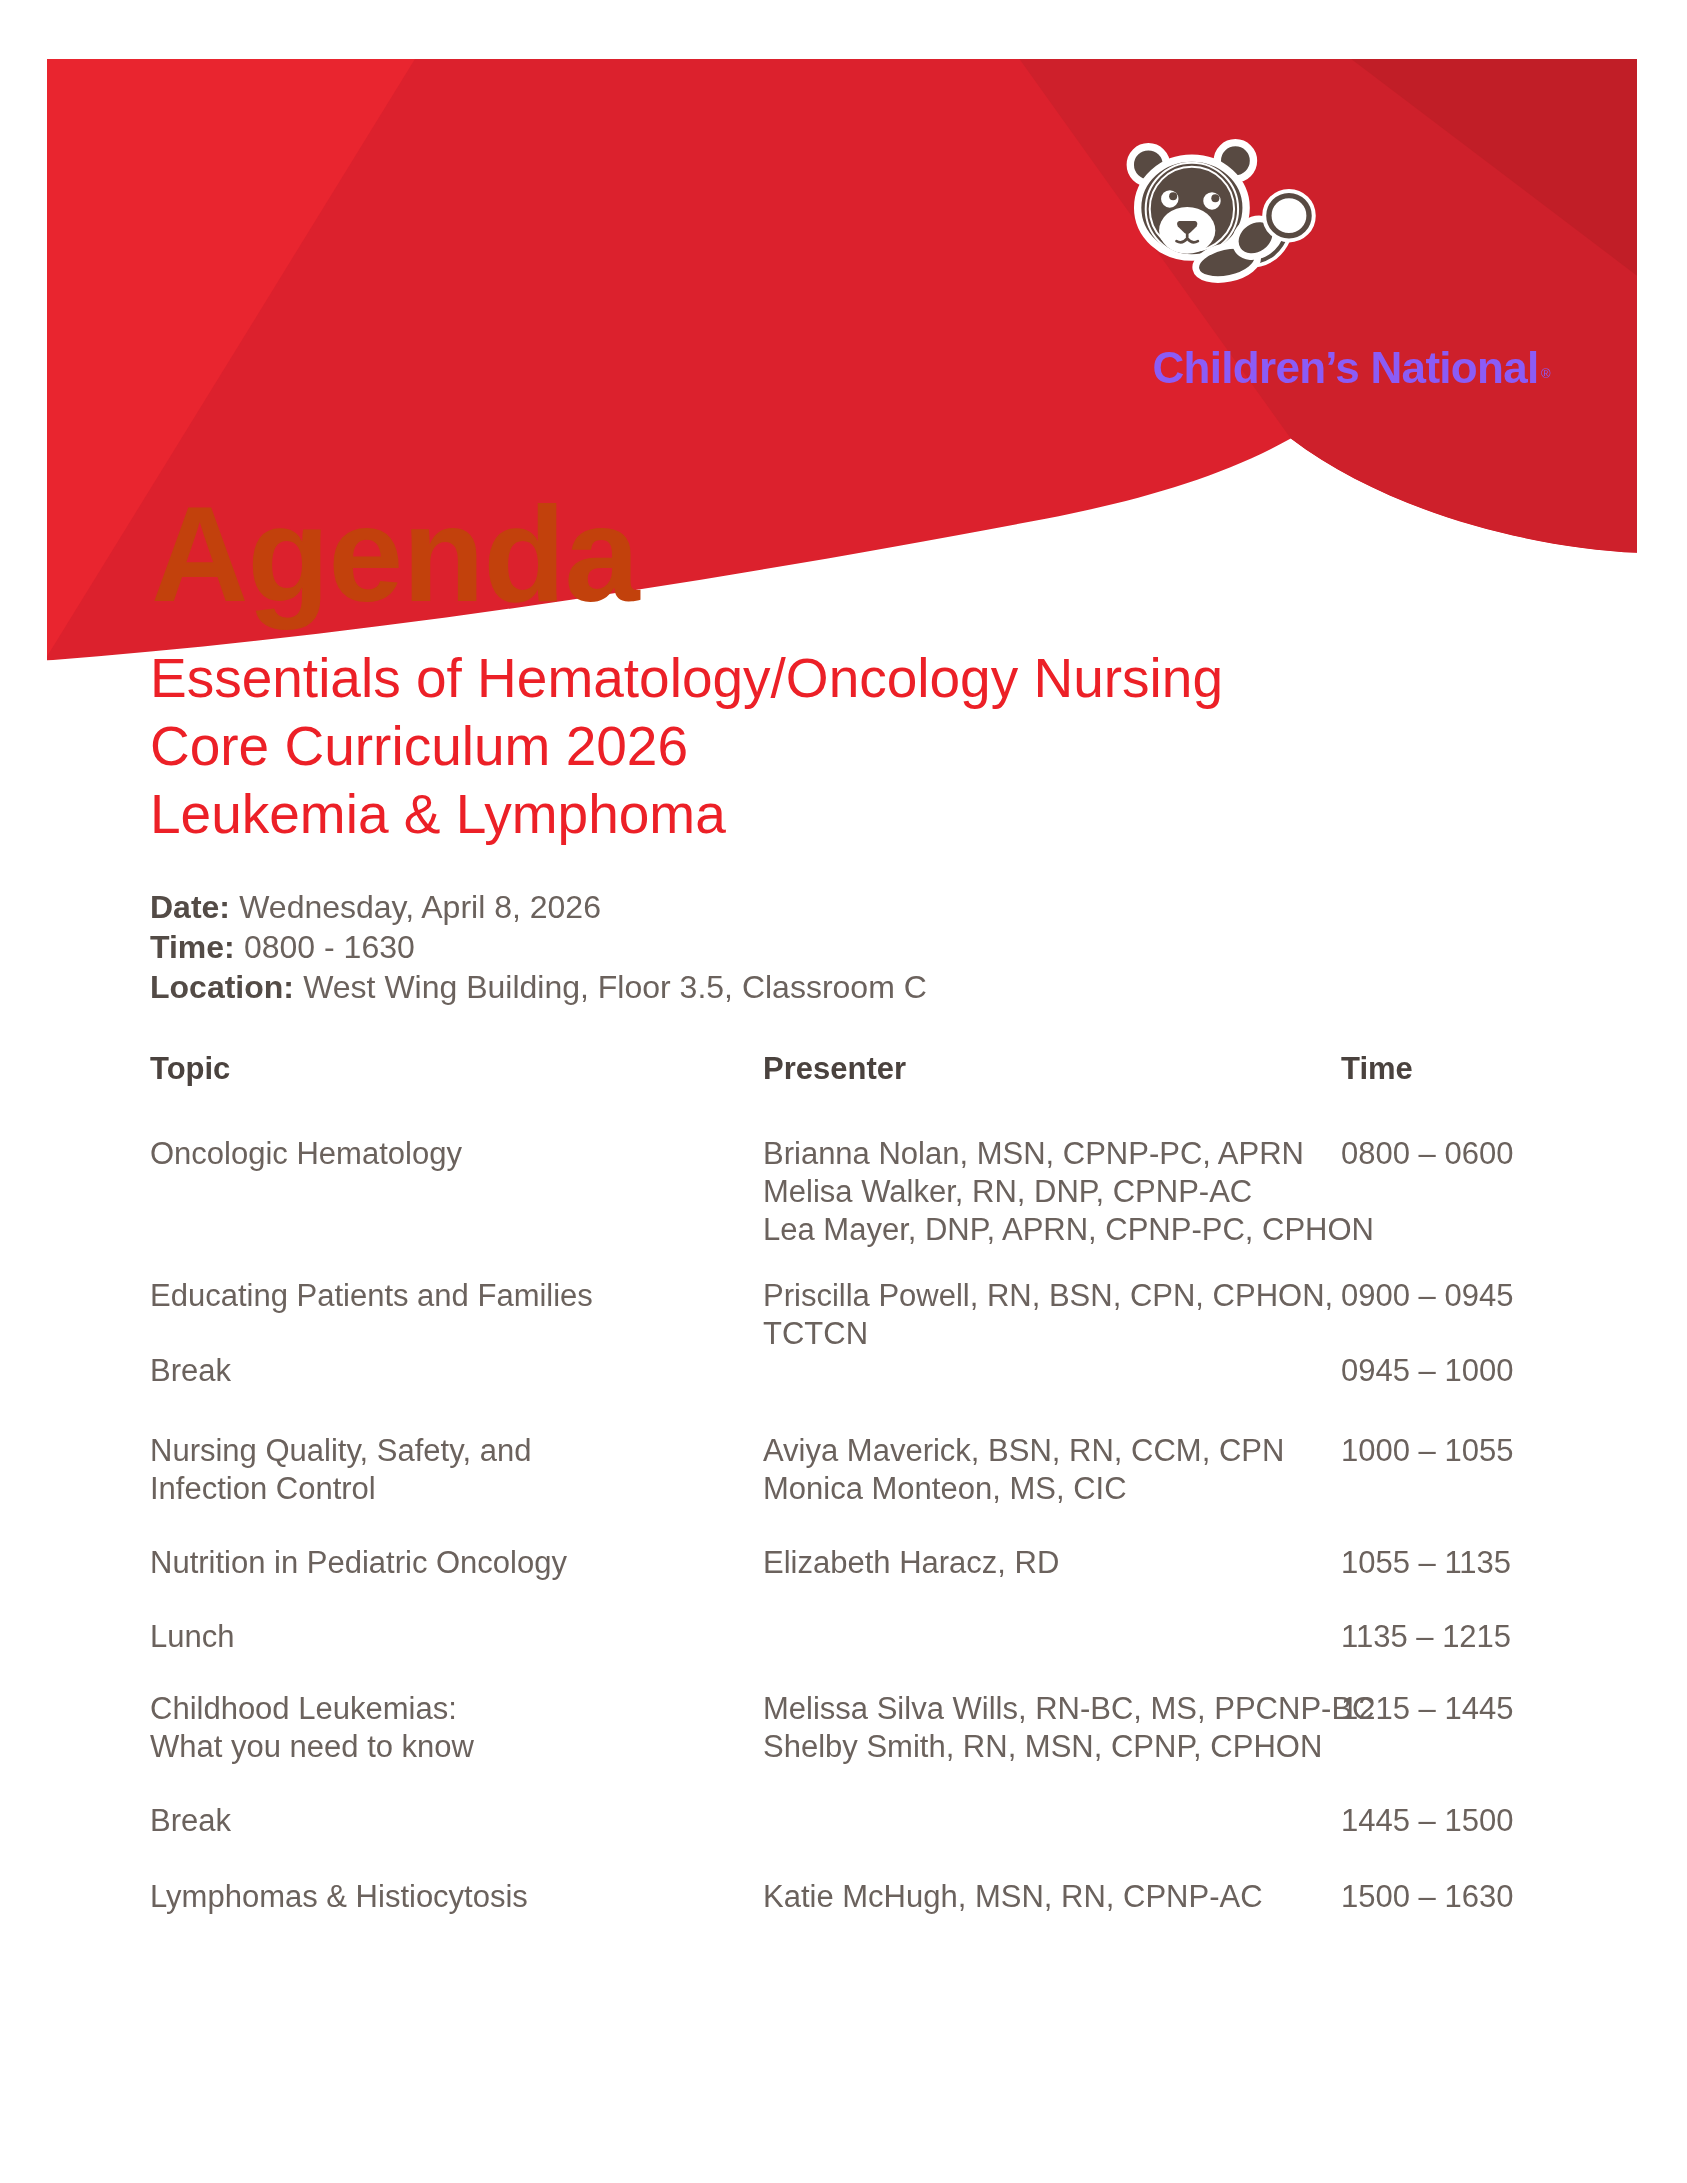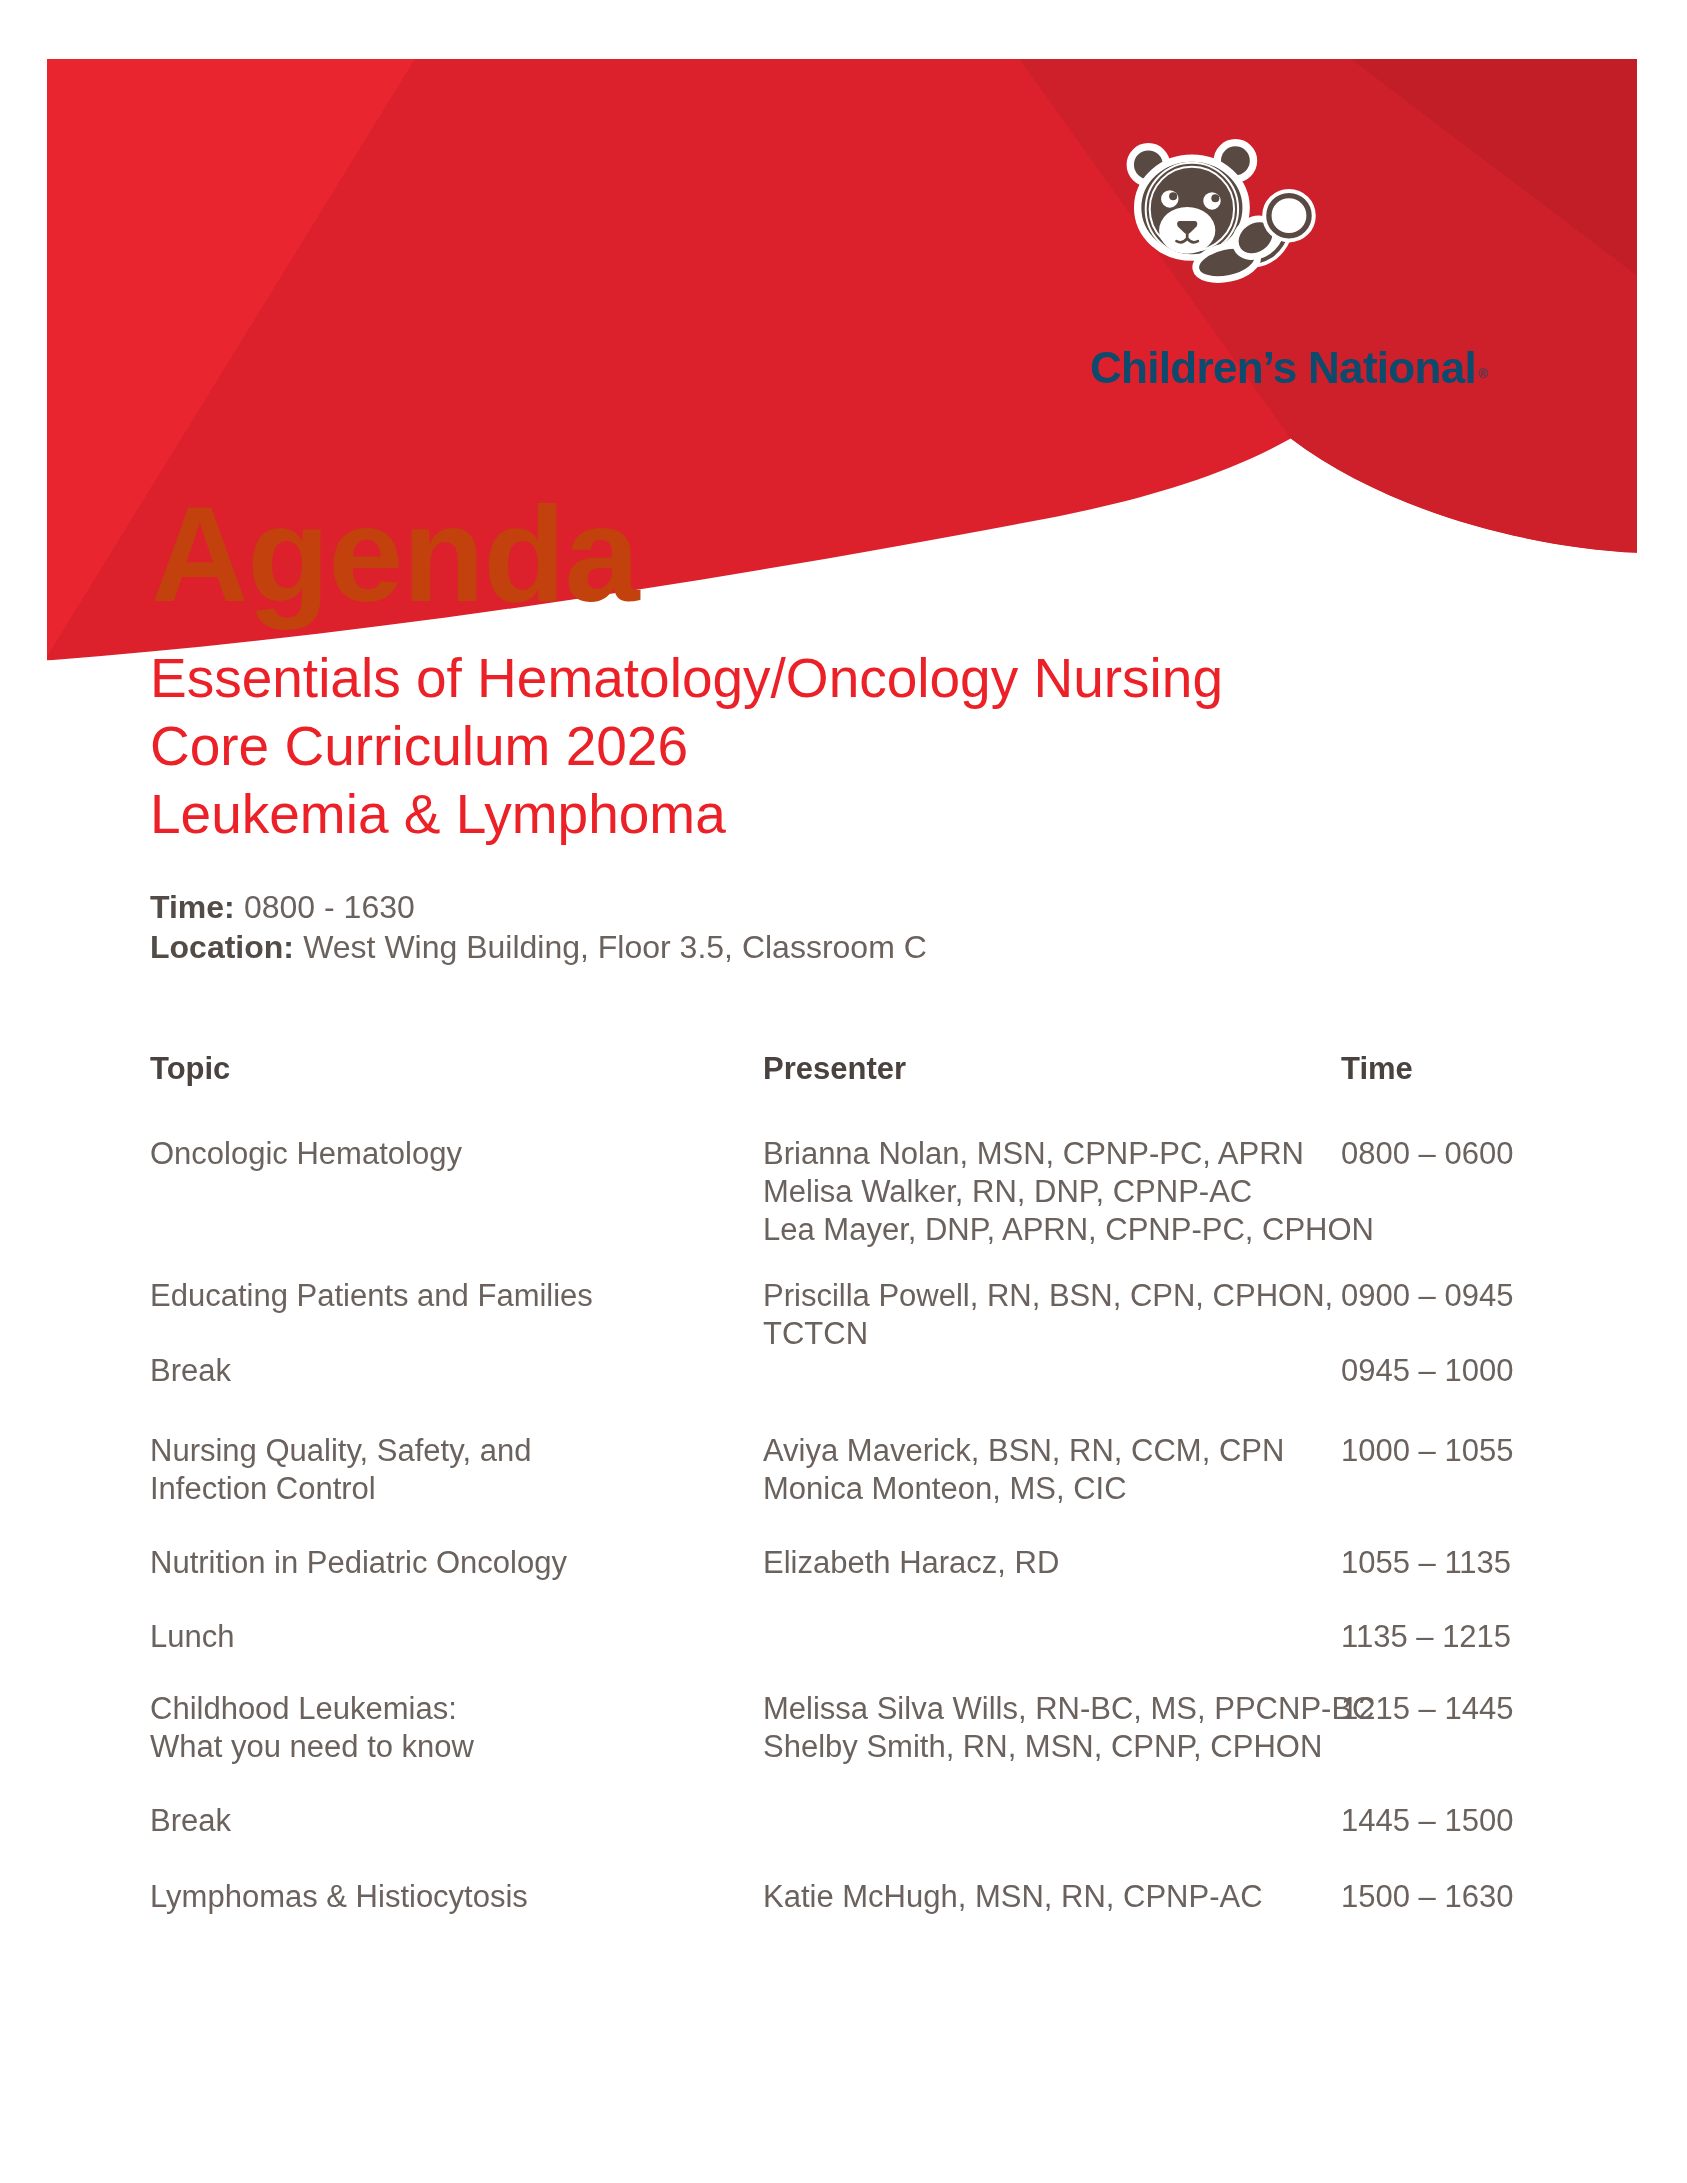--- a/index.html
+++ b/index.html
@@ -15,21 +15,21 @@
   .banner svg.bg{position:absolute;left:0;top:0;width:100%;height:100%;display:block;}
   .agenda-title{
     position:absolute;left:104px;top:428px;
     font-size:135px;font-weight:bold;color:#c2410c;
     letter-spacing:-1.3px;line-height:1;
   }
   .logo{position:absolute;left:1043px;top:72px;width:473px;height:204px;}
   .logo .bear{position:absolute;left:26px;top:6.6px;width:204px;height:154px;}
   .logo .wordmark{
     position:absolute;left:0px;top:212px;width:460px;
-    text-align:left;color:#0c4a6e;font-weight:bold;
+    text-align:right;color:#8b5cf6;font-weight:bold;
     font-size:44px;letter-spacing:-0.7px;white-space:nowrap;
   }
   .logo .wordmark sup{font-size:13px;vertical-align:5.3px;margin-left:2.6px;font-weight:normal;}
   
   .event-title{
     position:absolute;left:150px;top:644px;
     color:#ec2027;font-size:55px;line-height:68px;
     letter-spacing:0px;font-weight:normal;
   }
   
@@ -100,20 +100,21 @@
     </div>
   </div>
 
   <div class="event-title">
     <span class="line">Essentials of Hematology/Oncology Nursing</span>
     <span class="line">Core Curriculum 2026</span>
     <span class="line">Leukemia &amp; Lymphoma</span>
   </div>
 
   <div class="info">
+    <div><span class="lbl">Date:</span><span>Wednesday, April 8, 2026</span></div>
     <div><span class="lbl">Time:</span><span>0800 - 1630</span></div>
     <div><span class="lbl">Location:</span><span>West Wing Building, Floor 3.5, Classroom C</span></div>
   </div>
 
   <div class="trow thead" style="top:1050px;">
     <span class="c-topic">Topic</span>
     <span class="c-presenter">Presenter</span>
     <span class="c-time">Time</span>
   </div>
 

